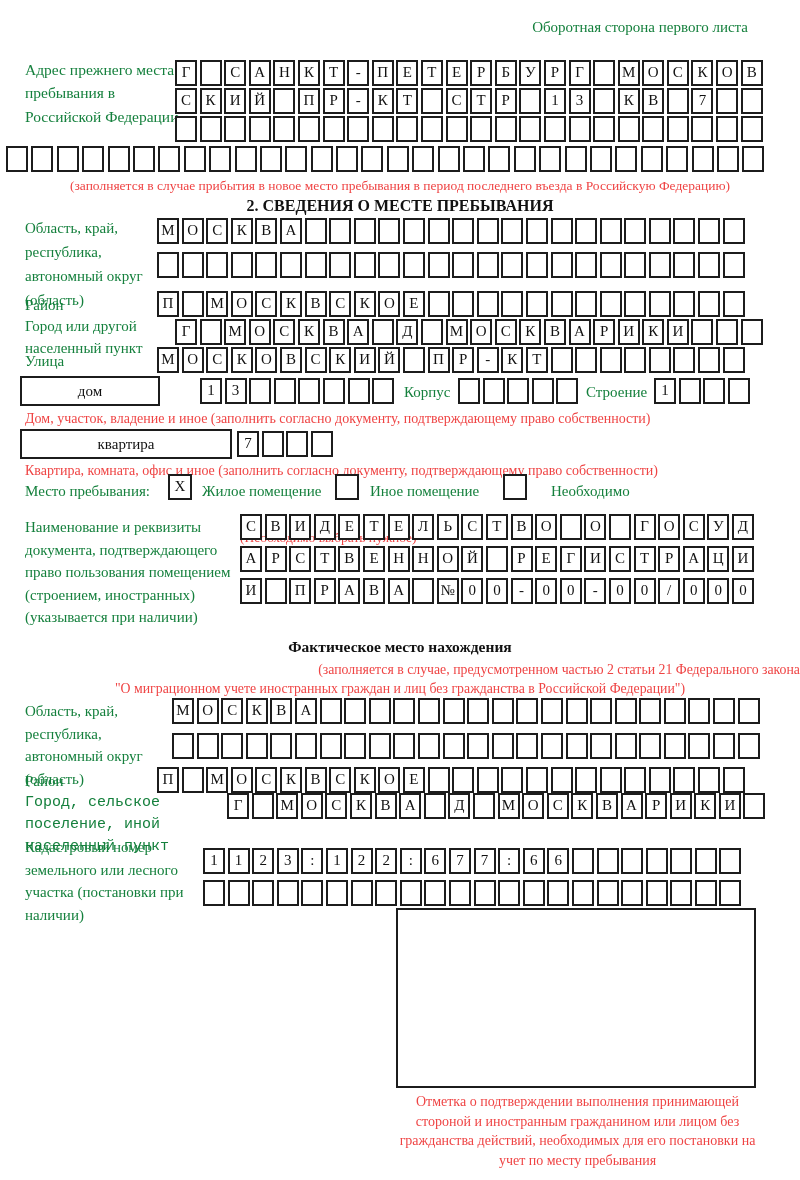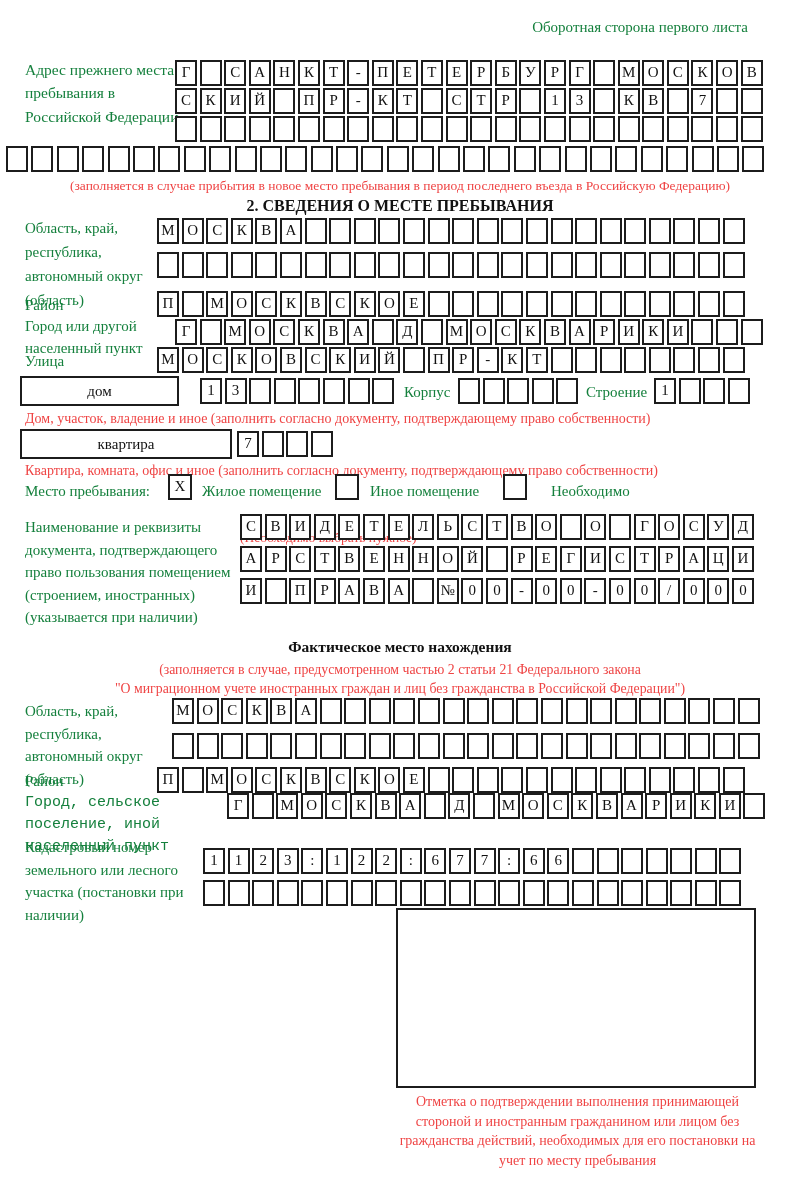--- a/index.html
+++ b/index.html
@@ -278,21 +278,21 @@
       <span class="cell"></span>
       <span class="cell"></span>
       <span class="cell"></span>
       <span class="cell"></span>
       <span class="cell"></span>
       <span class="cell"></span>
       <span class="cell"></span>
       <span class="cell"></span>
     </div>
 
-  <div class="abs cbox" style="left:20px;top:376px;width:159px;height:30px;">дом</div>
+  <div class="abs cbox" style="left:20px;top:376px;width:140px;height:30px;">дом</div>
   <div class="abs cells" style="left:200px;top:378px;">
       <span class="cell filled">1</span>
       <span class="cell filled">3</span>
       <span class="cell"></span>
       <span class="cell"></span>
       <span class="cell"></span>
       <span class="cell"></span>
       <span class="cell"></span>
       <span class="cell"></span>
     </div>
@@ -396,21 +396,21 @@
       <span class="cell filled">-</span>
       <span class="cell filled">0</span>
       <span class="cell filled">0</span>
       <span class="cell filled">/</span>
       <span class="cell filled">0</span>
       <span class="cell filled">0</span>
       <span class="cell filled">0</span>
     </div>
 
   <div class="abs hdr" style="top:638px;font-size:15.5px;">Фактическое место нахождения</div>
-  <div class="abs cap center" style="top:662px;font-size:13.8px;">(заполняется в случае, предусмотренном частью 2 статьи 21 Федерального закона</div>
+  <div class="abs cap center" style="top:662px;font-size:13.8px;text-align:right;">(заполняется в случае, предусмотренном частью 2 статьи 21 Федерального закона</div>
   <div class="abs cap center" style="top:681px;font-size:13.8px;">"О миграционном учете иностранных граждан и лиц без гражданства в Российской Федерации")</div>
 
   <div class="abs lbl" style="left:25px;top:700px;width:150px;">Область, край, республика, автономный округ (область)</div>
   <div class="abs cells" style="left:172px;top:698px;">
       <span class="cell filled">М</span>
       <span class="cell filled">О</span>
       <span class="cell filled">С</span>
       <span class="cell filled">К</span>
       <span class="cell filled">В</span>
       <span class="cell filled">А</span>

